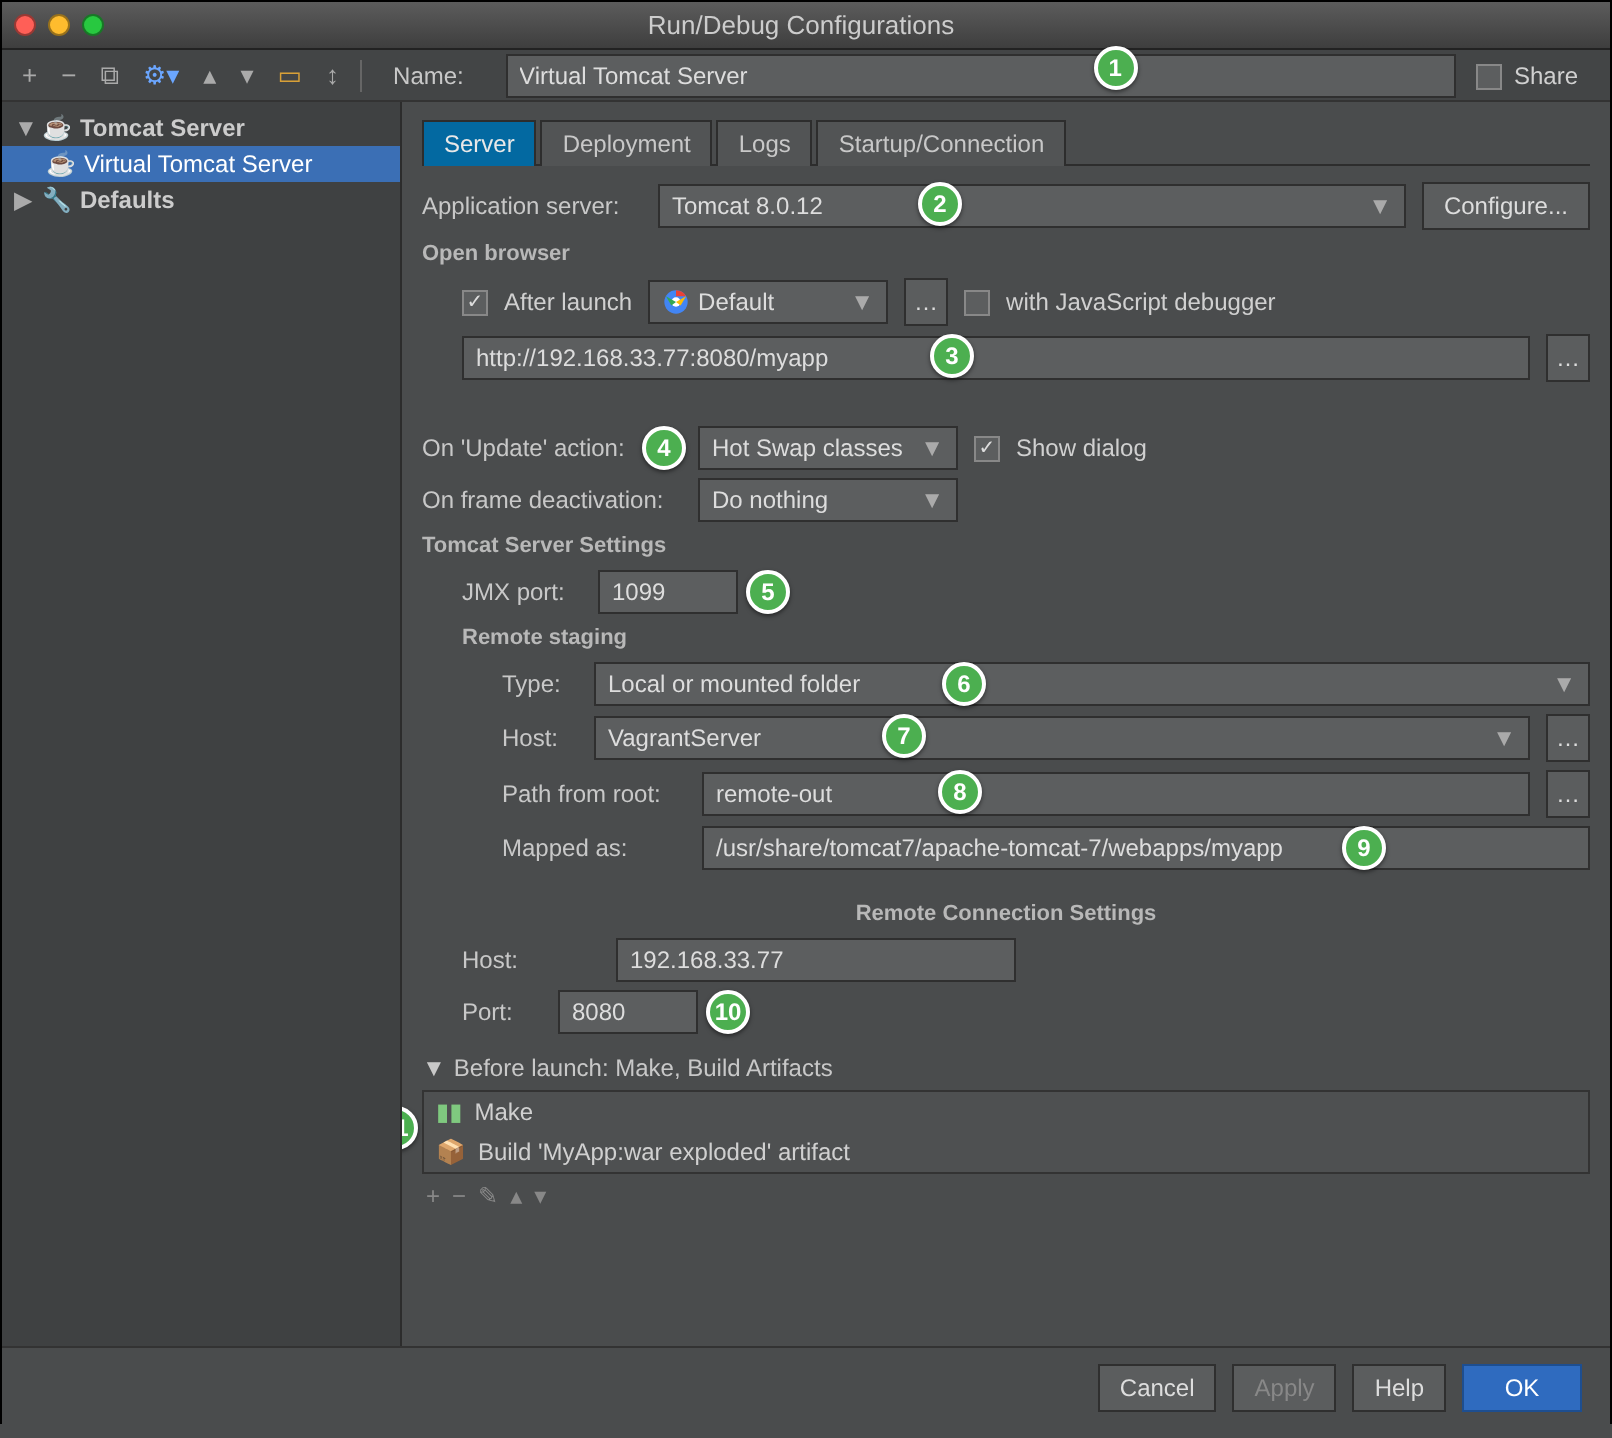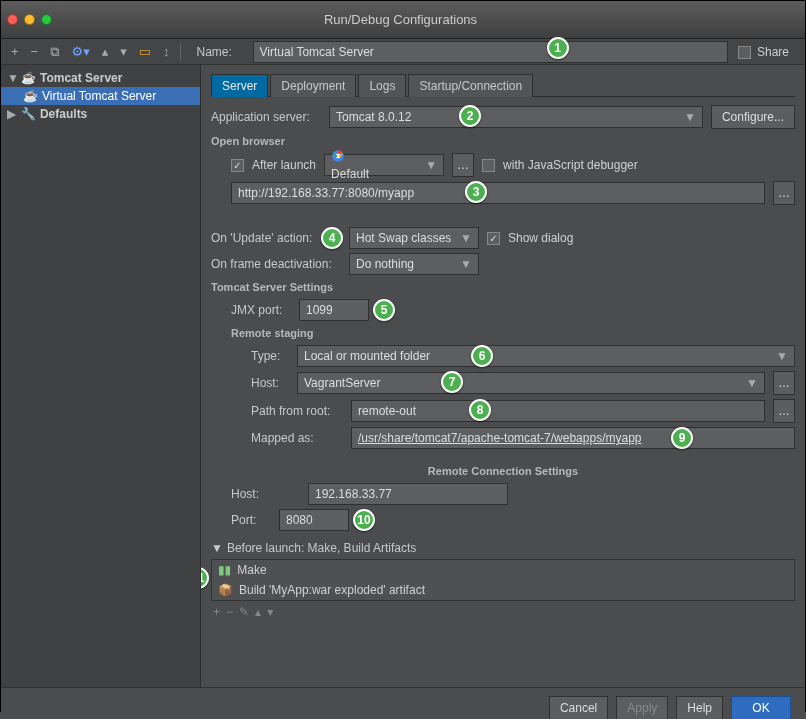--- a/index.html
+++ b/index.html
@@ -1,18 +1,18 @@
 <!DOCTYPE html>
 <html><head>
 <meta charset="utf-8">
 <style>
   * { box-sizing: border-box; margin: 0; padding: 0; font-family: -apple-system, "Lucida Grande", Arial, sans-serif; font-size: 12px; }
   body { background: #4a4c4d; color: #d0d0d0; width: 806px; height: 719px; overflow: hidden; }
   .window { width: 806px; height: 712px; background: #4a4c4d; border: 1px solid #000; }
-  .titlebar { height: 38px; background: linear-gradient(#5c5c5c,#3e3e3e); display: flex; align-items: center; padding: 0 6px; border-bottom:1px solid #222;}
+  .titlebar { height: 24px; background: linear-gradient(#5c5c5c,#3e3e3e); display: flex; align-items: center; padding: 0 6px; border-bottom:1px solid #222;}
   .traffic { display:flex; gap:6px; }
   .dot { width:11px; height:11px; border-radius:50%; border:1px solid rgba(0,0,0,0.4);}
   .dot.red{background:#ff5f57;} .dot.yellow{background:#febc2e;} .dot.green{background:#28c840;}
   .title { flex:1; text-align:center; color:#ccc; font-size:13px;}
   .toolbar { height:26px; display:flex; align-items:center; gap:4px; padding:0 6px; background:#434546; border-bottom:1px solid #333;}
   .tbtn { color:#aaa; padding:2px 4px; cursor:default; font-size:13px; }
   .sep { width:1px; height:16px; background:#666; margin:0 2px;}
   .body { display:flex; height:calc(100% - 48px - 40px); }
   .sidebar { width:200px; background:#3f4142; border-right:1px solid #2c2c2c; padding-top:4px;}
   .tree-item { display:flex; align-items:center; padding:2px 4px 2px 6px; gap:4px; color:#ccc;}
@@ -118,21 +118,21 @@
         <span class="numcircle" style="left:248px;top:0;">2</span>
         <button class="btn">Configure...</button>
       </div>
 
       <div class="fs-title">Open browser</div>
       <div class="indent">
         <div class="row">
           <span class="check">✓</span>
           <span>After launch</span>
           <div class="sel" style="width:120px">
-            <span style="display:flex;align-items:flex-start;gap:4px;flex-direction:column;">
+            <span style="display:flex;align-items:flex-end;gap:4px;">
               <svg class="chrome-icon" viewBox="0 0 24 24">
                   <circle cx="12" cy="12" r="10" fill="#4285f4"></circle>
                   <circle cx="12" cy="12" r="4" fill="#fff"></circle>
                   <path d="M12 2a10 10 0 0 1 8.6 5H12" fill="#ea4335"></path>
                   <path d="M3.4 7 8 15l4-3" fill="#34a853"></path>
                   <path d="M20.6 7 16 15l-4-3" fill="#fbbc05"></path>
                 </svg>
               <span>Default</span>
             </span>
             <span class="arr">▼</span>
@@ -193,21 +193,21 @@
             <button class="btn ellipsis-btn">…</button>
           </div>
           <div class="row rel">
             <span class="lbl" style="width:92px">Path from root:</span>
             <input type="text" style="flex: 1 1 0%;" value="remote-out">
             <span class="numcircle" style="left:218px;top:0;">8</span>
             <button class="btn ellipsis-btn">…</button>
           </div>
           <div class="row rel">
             <span class="lbl" style="width:92px">Mapped as:</span>
-            <input type="text" style="flex: 1 1 0%; text-decoration: underline;" value="/usr/share/tomcat7/apache-tomcat-7/webapps/myapp">
+            <input type="text" style="flex: 1 1 0%;" value="/usr/share/tomcat7/apache-tomcat-7/webapps/myapp">
             <span class="numcircle" style="left:420px;top:0;">9</span>
           </div>
         </div>
       </div>
 
       <div class="fs-title" style="margin-top:16px;text-align:center;">Remote Connection Settings</div>
       <div class="indent">
         <div class="row">
           <span class="lbl" style="width:40px">Host:</span>
           <input type="text" style="width: 200px; margin-left: 29px;" value="192.168.33.77">

